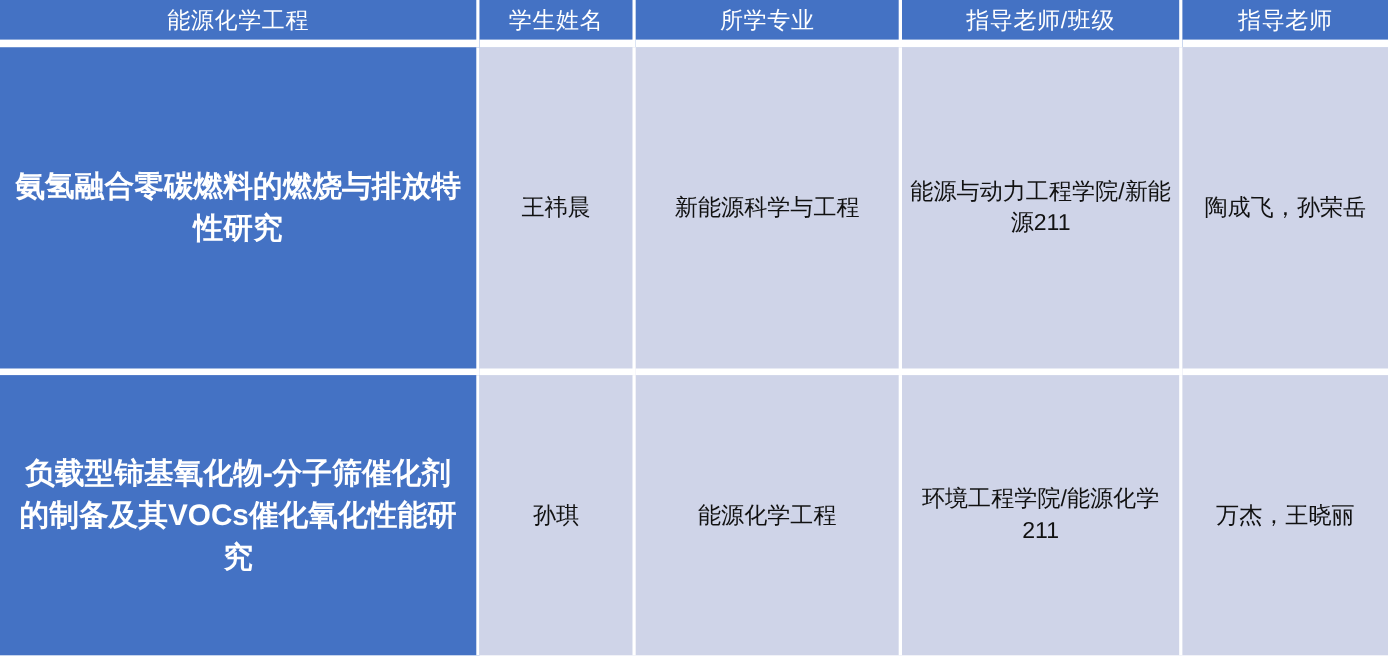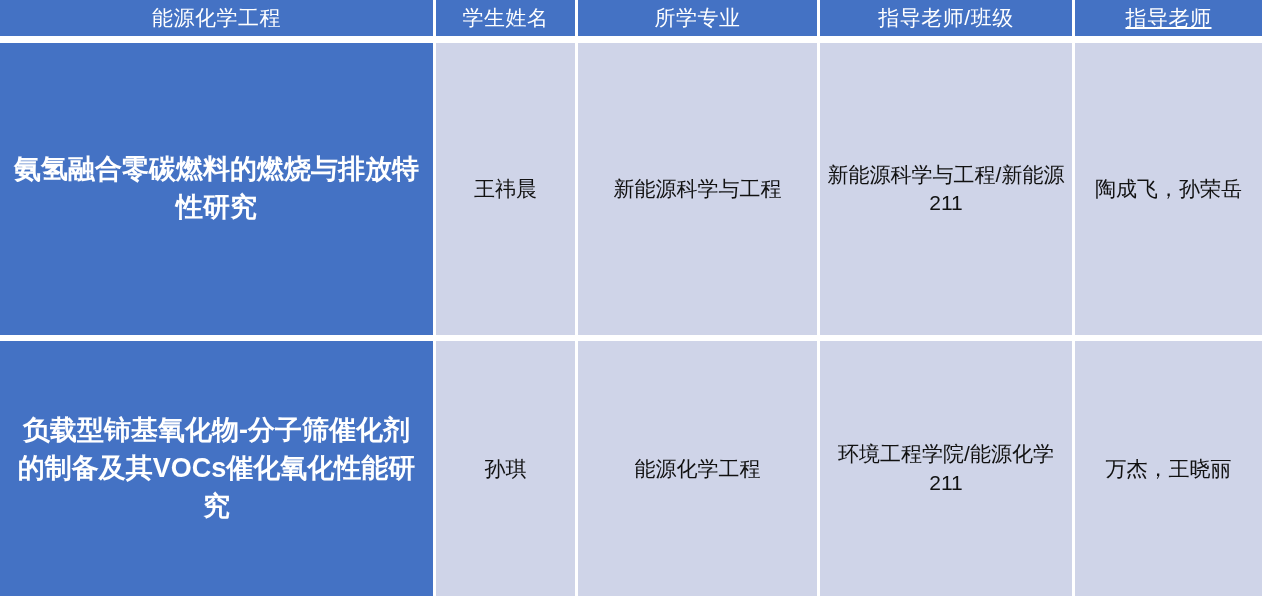--- a/index.html
+++ b/index.html
@@ -34,21 +34,21 @@
     font-weight: normal;
     height: 43px;
     padding: 0 4px;
     text-align: center;
     vertical-align: middle;
     border-right: 3px solid #ffffff;
     border-bottom: 7px solid #ffffff;
     box-sizing: border-box;
     letter-spacing: 0.5px;
   }
-  thead th.last { border-right: none; text-decoration: underline; }
+  thead th.last { border-right: none; }
 
   tbody td {
     text-align: center;
     vertical-align: middle;
     font-size: 21px;
     color: #111111;
     padding: 2px 6px;
     border-right: 3px solid #ffffff;
     border-bottom: 6px solid #ffffff;
     box-sizing: border-box;
@@ -91,21 +91,21 @@
       <th>所学专业</th>
       <th>指导老师/班级</th>
       <th class="last">指导老师</th>
     </tr>
   </thead>
   <tbody>
     <tr class="r1 shade-dark">
       <td class="title-cell">氨氢融合零碳燃料的燃烧与排放特性研究</td>
       <td class="body-cell">王祎晨</td>
       <td class="body-cell">新能源科学与工程</td>
-      <td class="body-cell">新能源科学与工程/新能源211</td>
+      <td class="body-cell">能源与动力工程学院/新能源211</td>
       <td class="body-cell last">陶成飞，孙荣岳</td>
     </tr>
     <tr class="r3 shade-dark">
       <td class="title-cell">负载型铈基氧化物-分子筛催化剂的制备及其VOCs催化氧化性能研究</td>
       <td class="body-cell">孙琪</td>
       <td class="body-cell">能源化学工程</td>
       <td class="body-cell">环境工程学院/能源化学211</td>
       <td class="body-cell last">万杰，王晓丽</td>
     </tr>
   </tbody>

